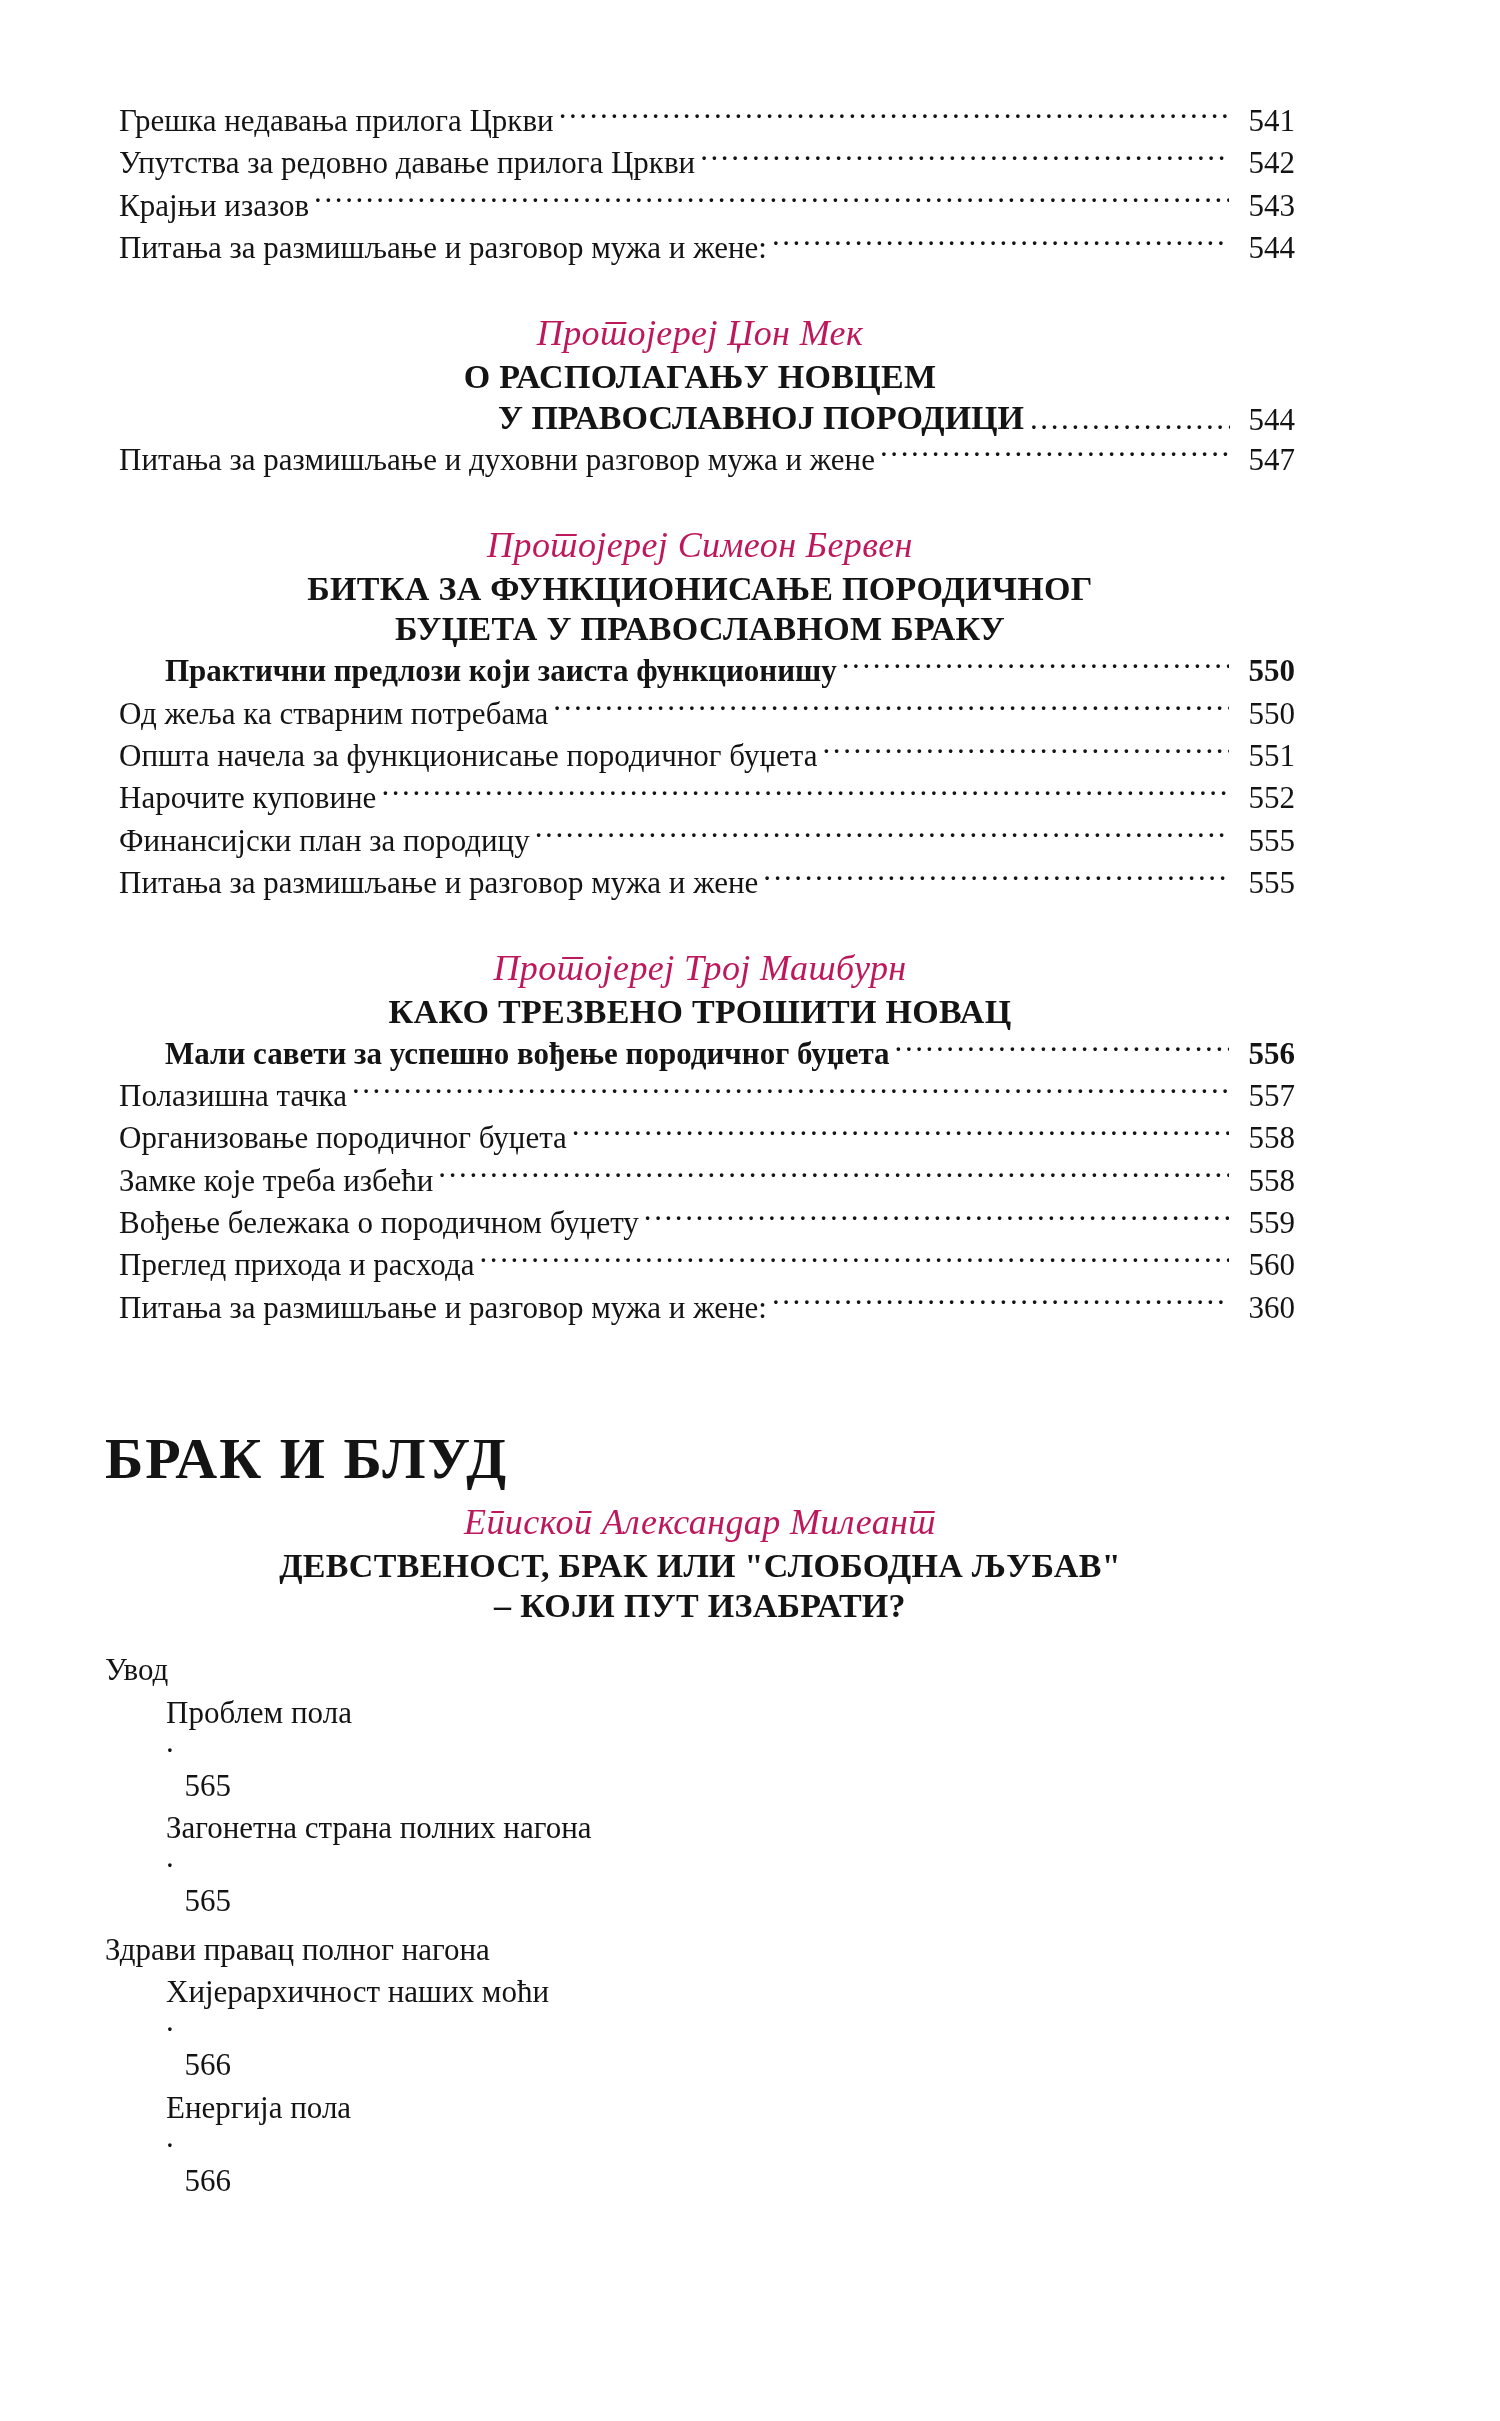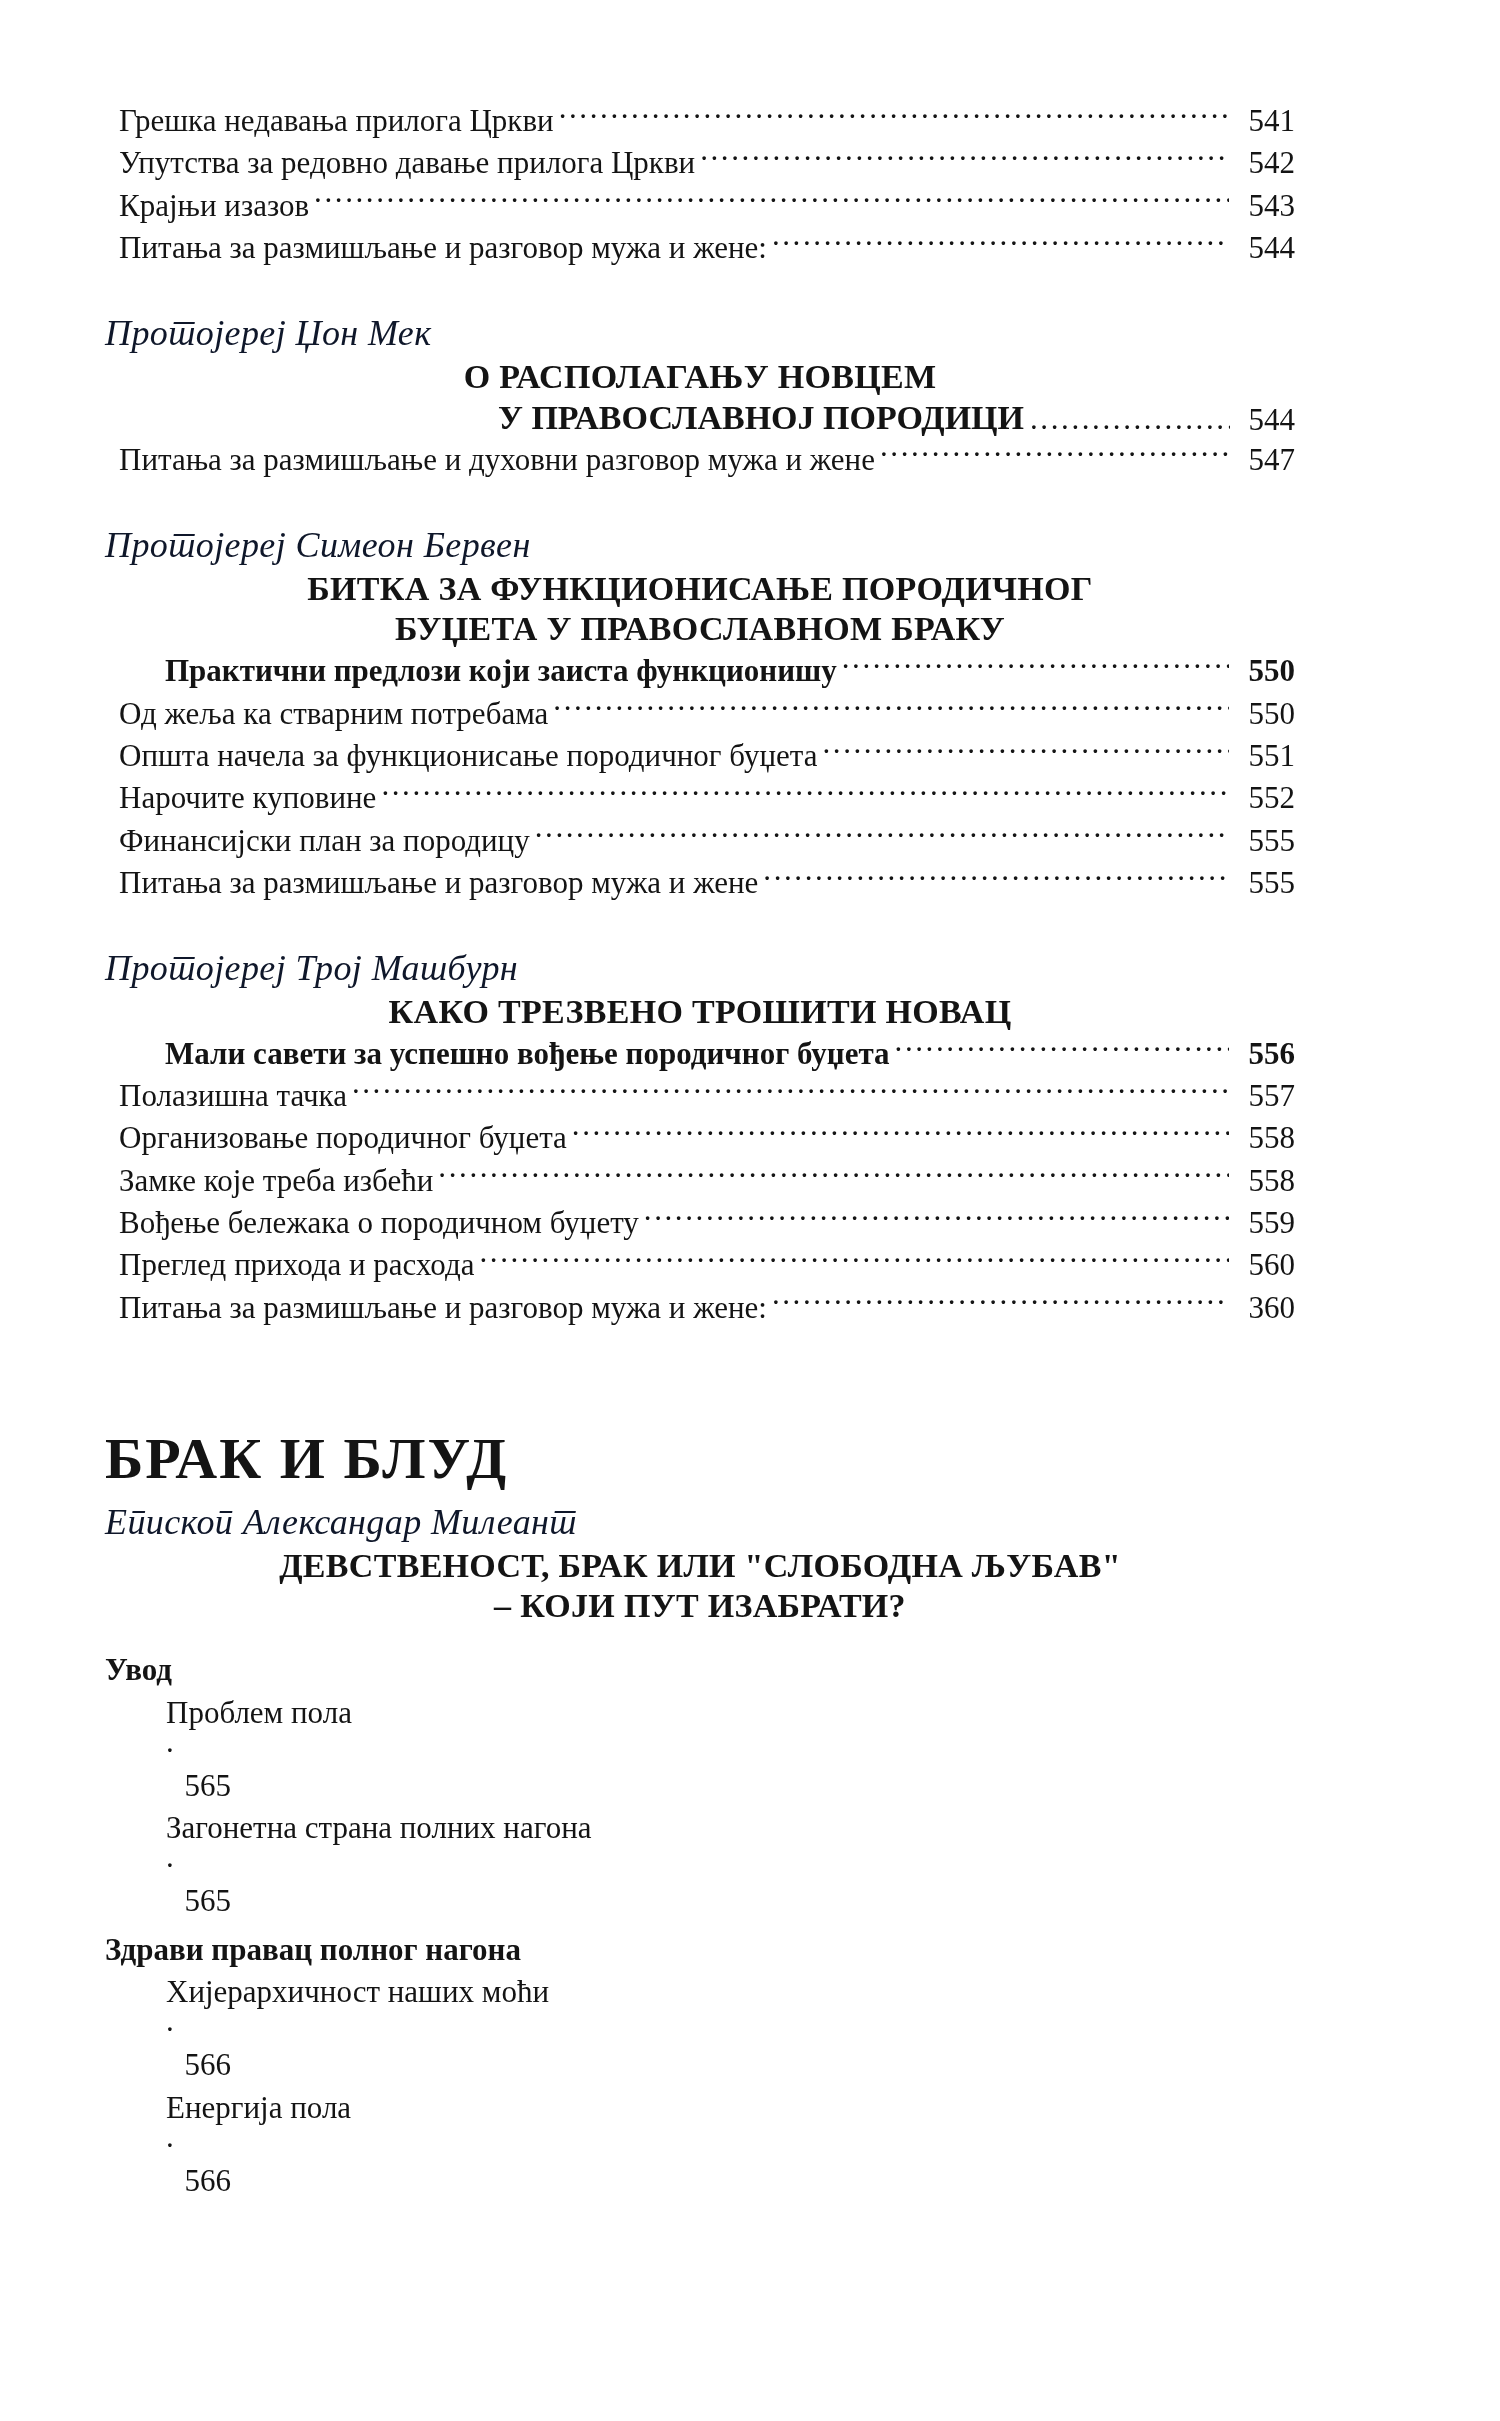--- a/index.html
+++ b/index.html
@@ -89,27 +89,27 @@
   .entry.centered-title .etitle {
     margin-left: auto;
     padding-left: 60px;
   }
 
   
   .work {
     margin-top: 44px;
   }
   .author {
-    text-align: left;
+    text-align: center;
     font-style: italic;
     font-size: 36px;
     line-height: 1.16;
     letter-spacing: 0.4px;
     margin-bottom: 2px;
-    color: #0f172a;
+    color: #be185d;
   }
   .worktitle {
     text-align: center;
     font-weight: bold;
     font-size: 34px;
     line-height: 1.2;
     letter-spacing: 0.3px;
     color: #141414;
   }
   .worktitle .tline { display: block; }
@@ -159,21 +159,21 @@
     font-weight: bold;
     font-size: 58px;
     letter-spacing: 2px;
     margin-top: 96px;
     margin-bottom: 10px;
     color: #141414;
   }
 
   
   .group-label {
-    font-weight: bold;
+    font-weight: normal;
     font-size: 31px;
     line-height: 1.365;
     padding-left: 0;
     margin-top: 6px;
     color: #141414;
   }
 
   .gap-sm { height: 16px; }
 </style>
 </head>

